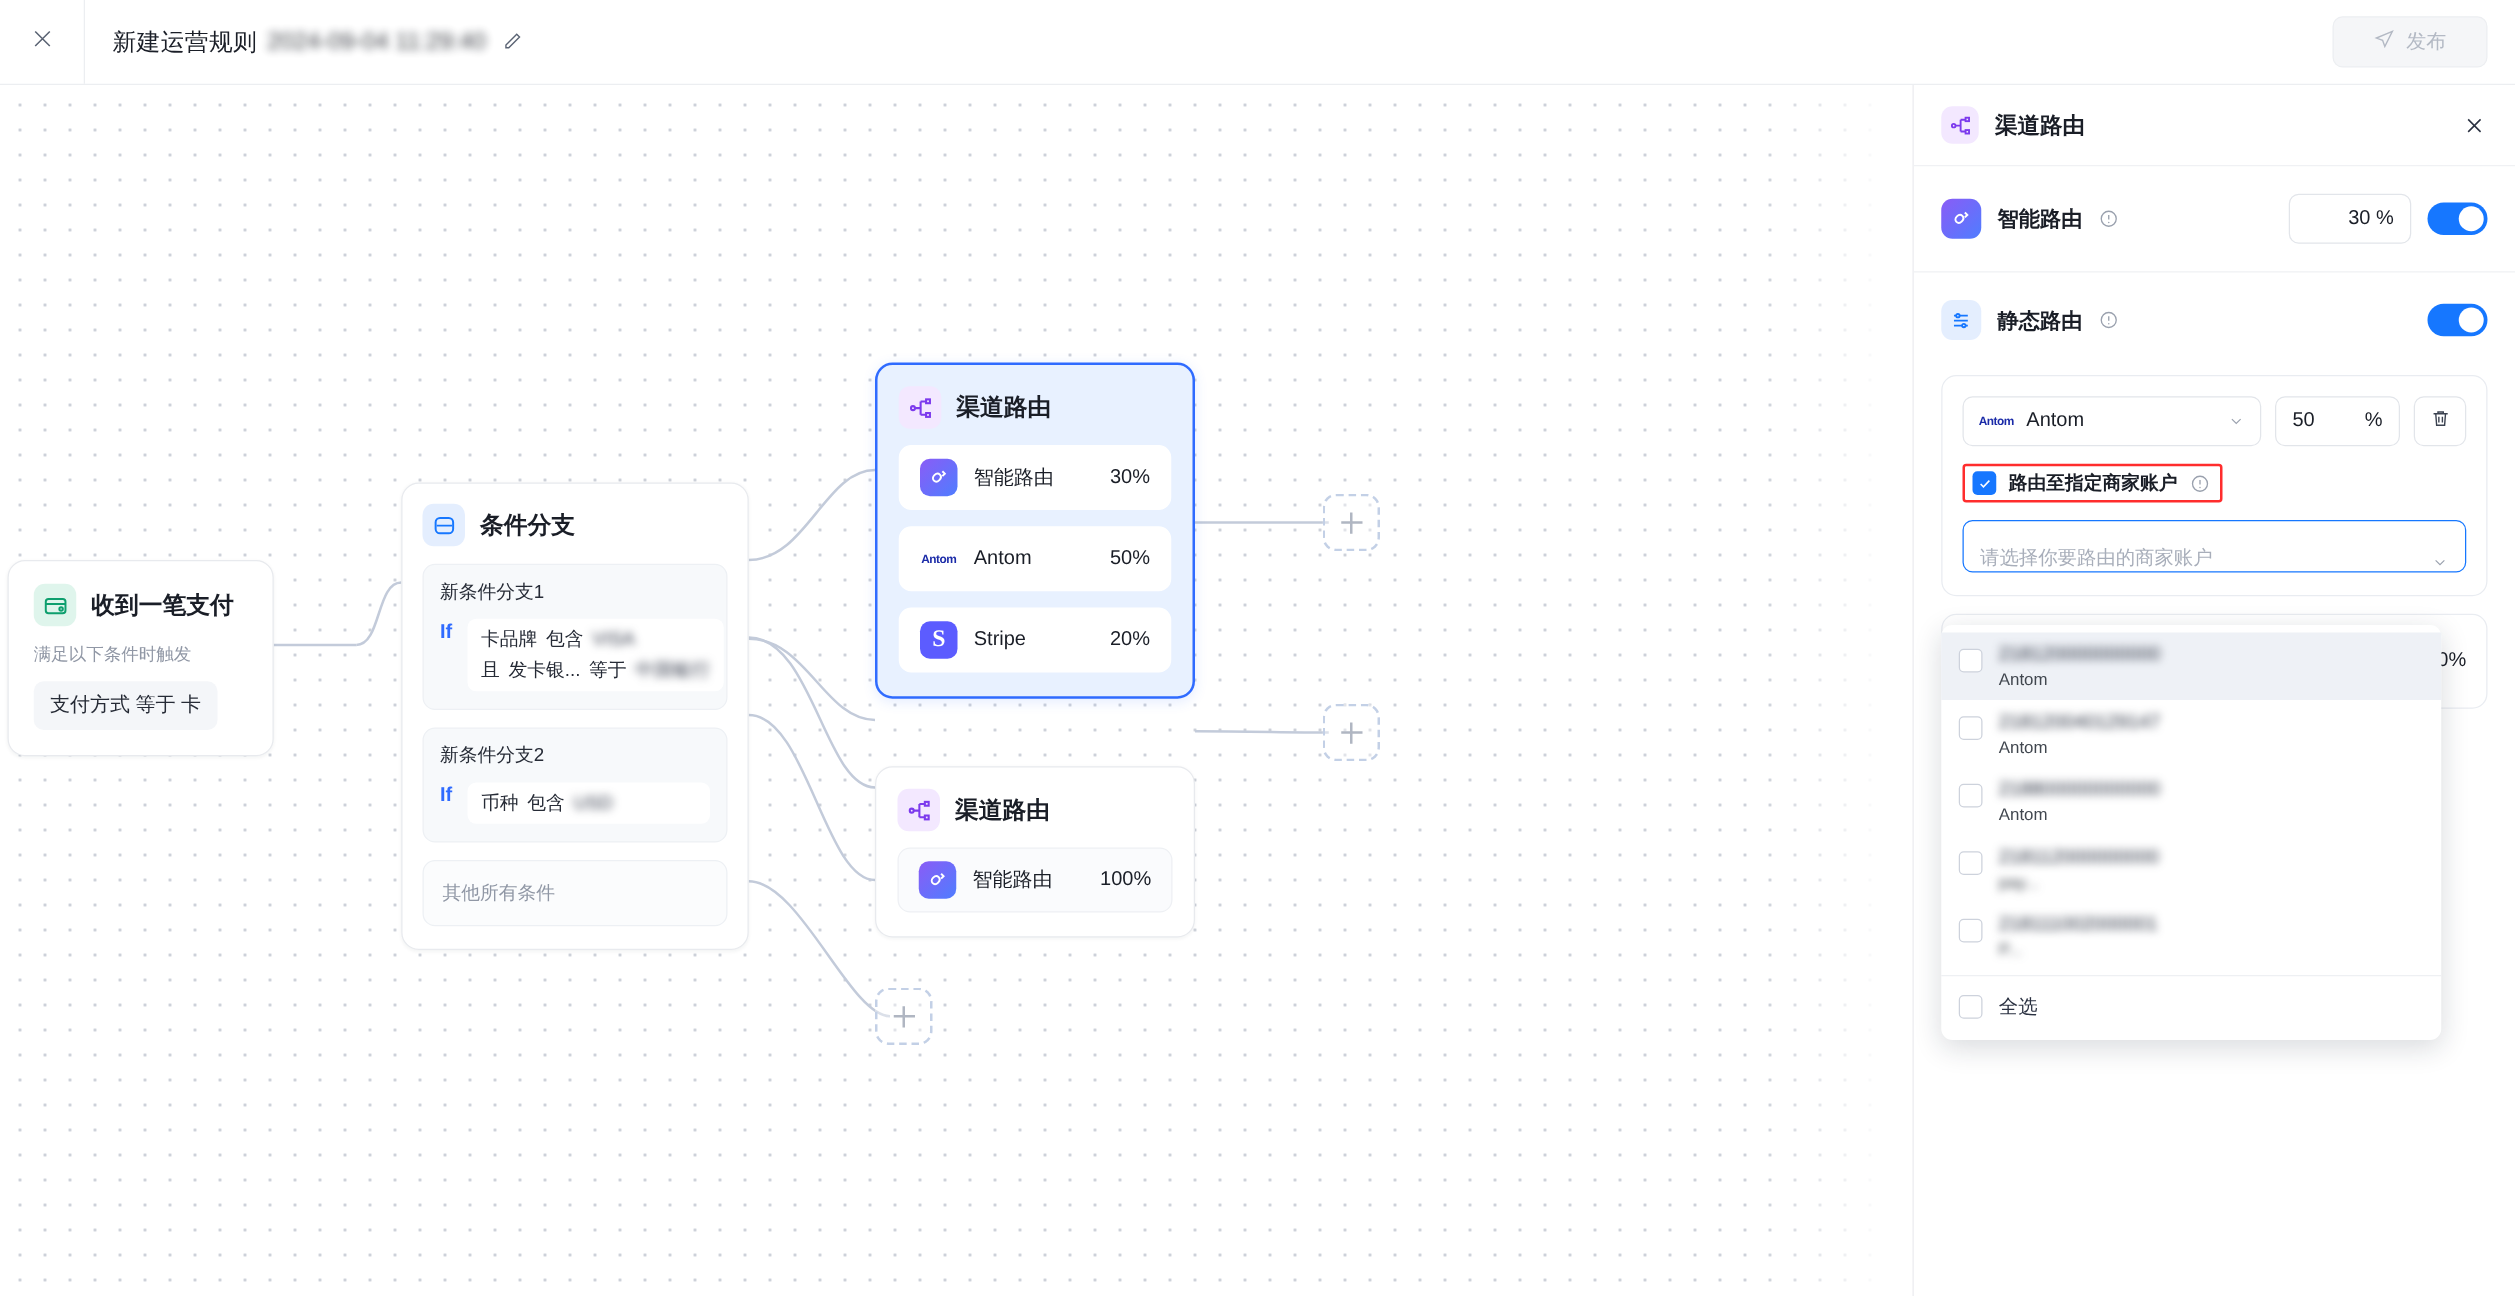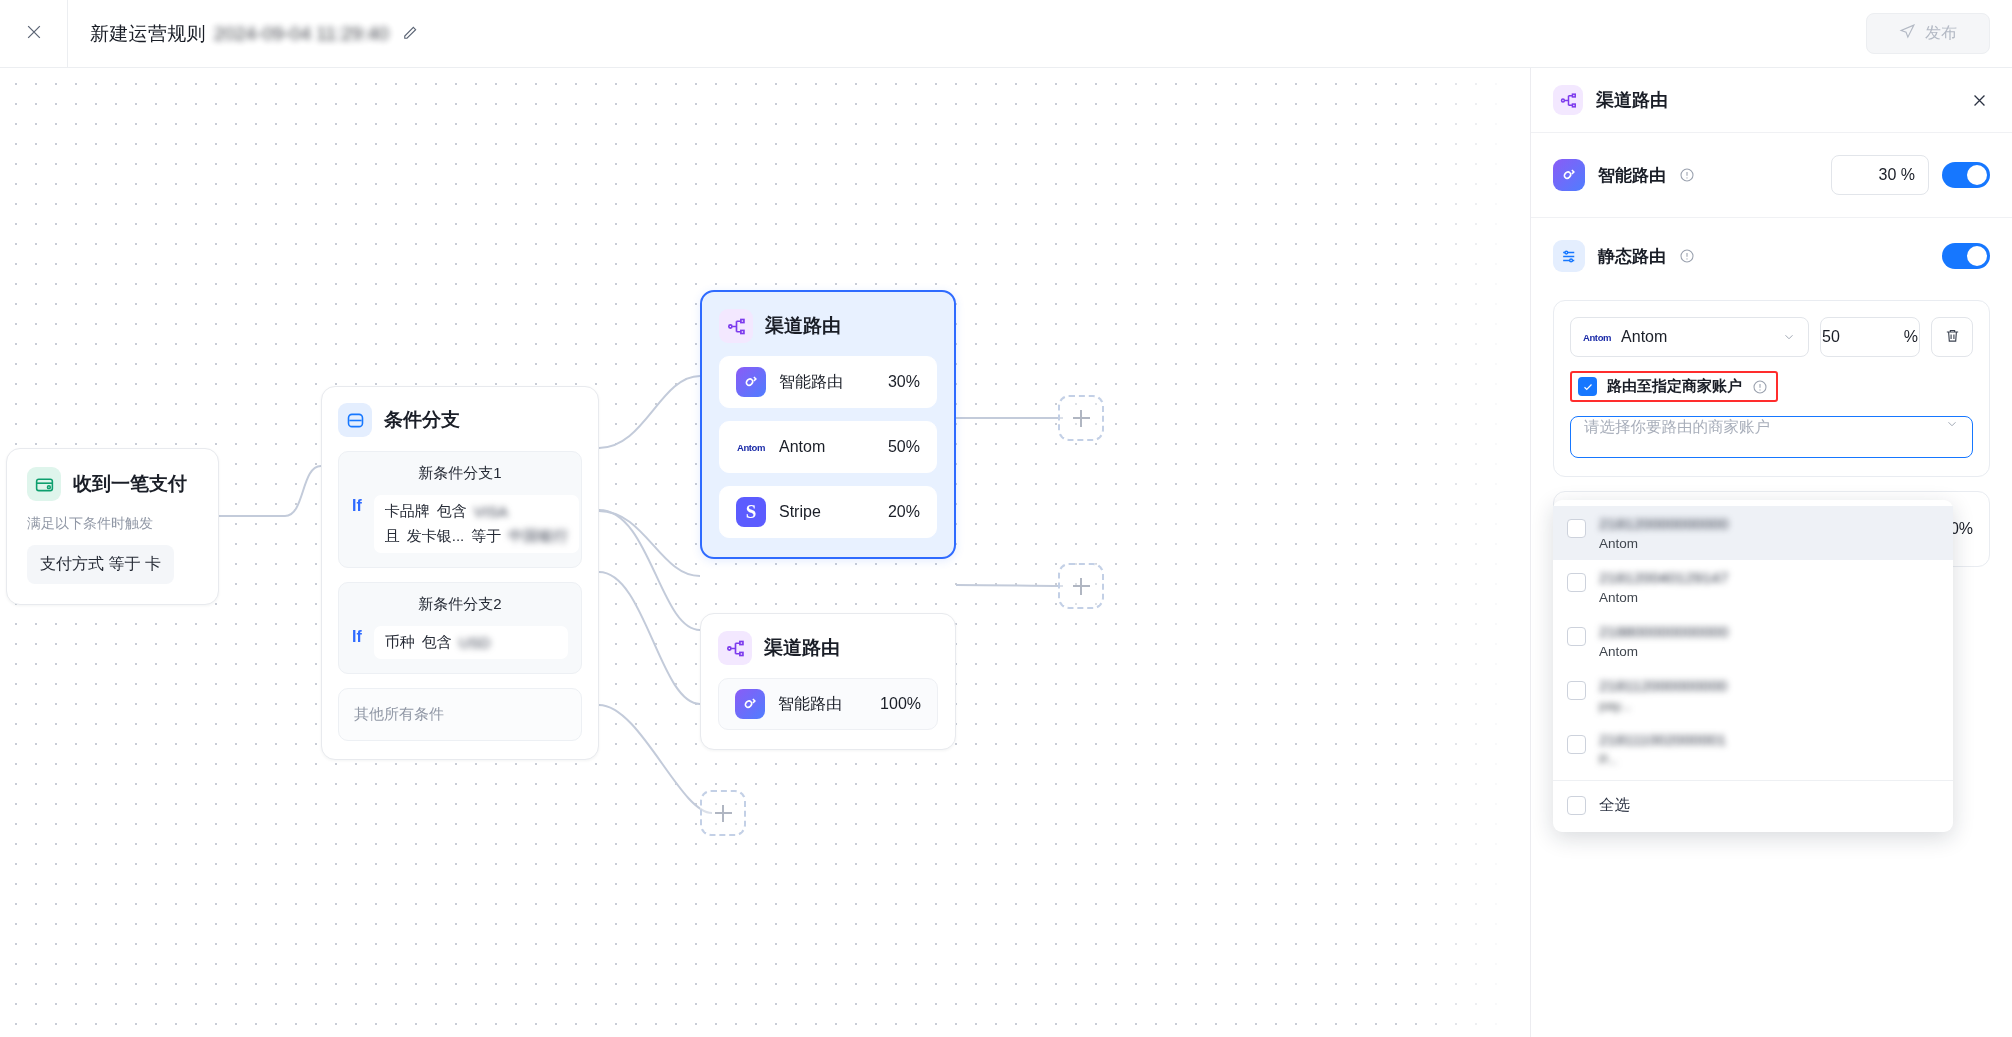--- a/index.html
+++ b/index.html
@@ -66,21 +66,21 @@
     margin-top: 12px; background: #f4f6f9; border-radius: 8px;
     padding: 9px 13px; font-size: 16px; color: #262b36; display: inline-block;
   }
 
   
   #cond-node { left: 321px; top: 318px; width: 278px; padding: 16px 16px 18px; }
   .branch {
     margin-top: 14px; background: #f7f9fb; border: 1px solid #edf0f4;
     border-radius: 10px; padding: 12px 13px 14px;
   }
-  .branch-name { font-size: 15px; color: #262b36; text-align: center; }
+  .branch-name { font-size: 15px; color: #262b36; }
   .branch-body {
     margin-top: 12px; display: flex; gap: 12px; align-items: flex-start;
   }
   .if-tag { color: #2f6bff; font-size: 16px; font-weight: 600; padding-top: 2px; flex: none; }
   .cond-card {
     background: #fff; border-radius: 7px; padding: 7px 11px; flex: 1;
     display: flex; flex-direction: column; gap: 6px;
   }
   .cond-line { font-size: 15px; color: #262b36; white-space: nowrap; display: flex; align-items: center; gap: 7px; }
   .blurchip { filter: blur(3.4px); color: #3a4050; }
@@ -159,21 +159,21 @@
   .static-row { display: flex; gap: 11px; align-items: center; }
   .sel {
     flex: 1; height: 40px; border: 1px solid #e2e5ea; border-radius: 8px;
     display: flex; align-items: center; padding: 0 12px; gap: 10px; background: #fff; cursor: pointer;
   }
   .sel-text { font-size: 16px; color: #1a1e27; flex: 1; }
   .chev { width: 14px; height: 14px; flex: none; }
   .chev svg { width: 14px; height: 14px; stroke: #9aa1ae; stroke-width: 1.6; fill: none; }
   .num-input {
     width: 100px; height: 40px; border: 1px solid #e2e5ea; border-radius: 8px;
-    display: flex; align-items: center; justify-content: space-between; padding: 0 1px;
+    display: flex; align-items: center; justify-content: space-between; padding: 0 13px;
     font-size: 16px; color: #1a1e27; cursor: text;
   }
   .num-unit { color: #1a1e27; }
   .trash {
     width: 42px; height: 40px; border: 1px solid #e2e5ea; border-radius: 8px;
     display: flex; align-items: center; justify-content: center; cursor: pointer; flex: none;
   }
   .trash svg { width: 17px; height: 17px; stroke: #3b4椒; }
 
   .check-row {
@@ -182,21 +182,21 @@
   }
   .cbox {
     width: 19px; height: 19px; border-radius: 4px; background: #1677ff;
     display: flex; align-items: center; justify-content: center; flex: none;
   }
   .cbox svg { width: 12px; height: 12px; stroke: #fff; stroke-width: 2.4; fill: none; }
   .check-label { font-size: 15px; color: #1a1e27; font-weight: bold; }
 
   .ms-select {
     margin-top: 14px; height: 42px; border: 1.6px solid #1677ff; border-radius: 8px;
-    display: flex; align-items: flex-start; padding: 0 13px; gap: 10px; background: #fff; cursor: text;
+    display: flex; align-items: flex-end; padding: 0 13px; gap: 10px; background: #fff; cursor: text;
   }
   .ms-placeholder { font-size: 15.5px; color: #a8aeba; flex: 1; }
 
   
   .static-card-2 {
     margin: 14px 22px 0; border: 1px solid #e9ecf1; border-radius: 12px;
     padding: 16px; height: 76px; display: flex; align-items: center;
   }
   .pct-ghost { margin-left: auto; font-size: 16px; color: #1a1e27; }
 

